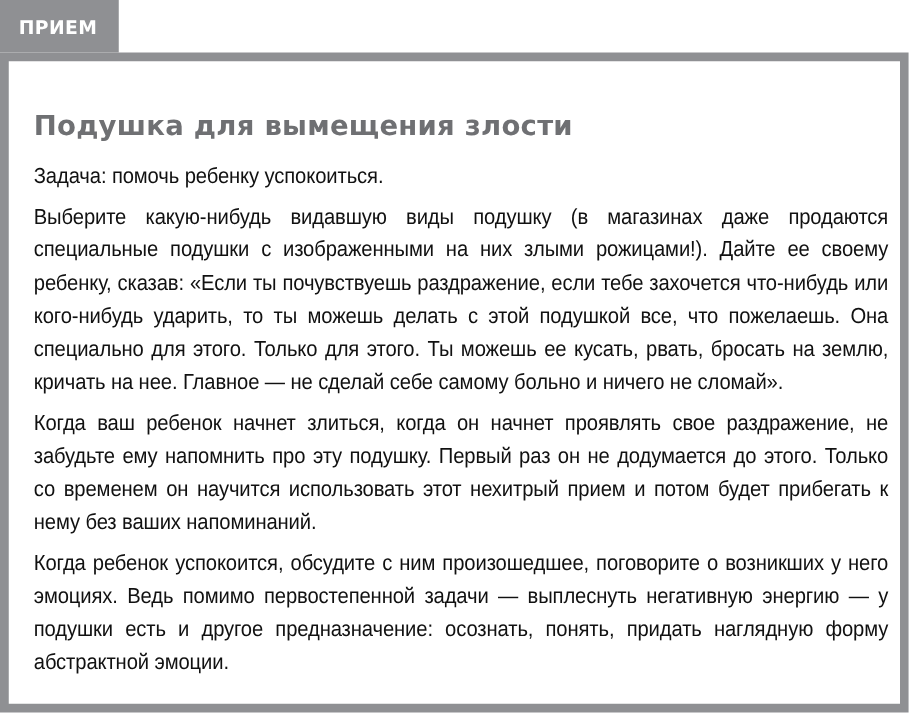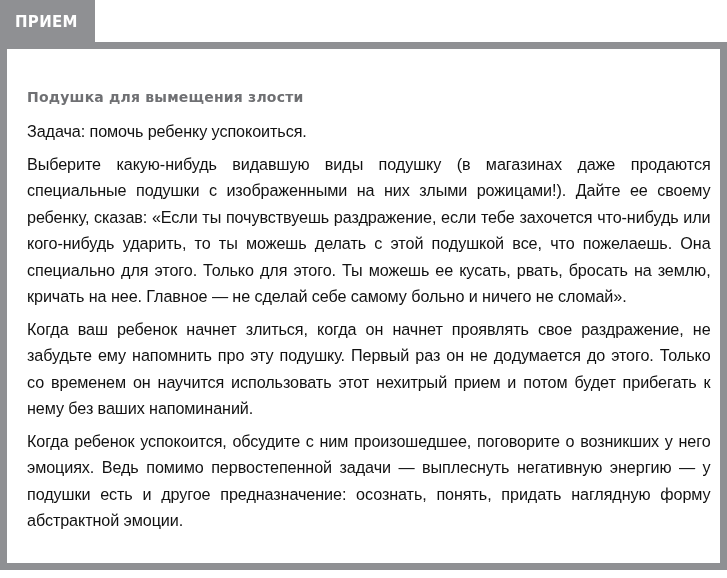--- a/index.html
+++ b/index.html
@@ -43,21 +43,21 @@
     }
     .content {
       position: absolute;
       left: 20px;
       top: 40px;
       right: 18px;
     }
     .title {
       font-family: "DejaVu Sans", sans-serif;
       font-weight: bold;
-      font-size: 14px;
+      font-size: 22px;
       color: #6f7073;
       margin: 0 0 13px 0;
       letter-spacing: 0.2px;
     }
     .para {
       font-family: "Liberation Sans", sans-serif;
       font-size: 17.4px;
       line-height: 26.5px;
       color: #111111;
       margin: 0 0 6px 0;

